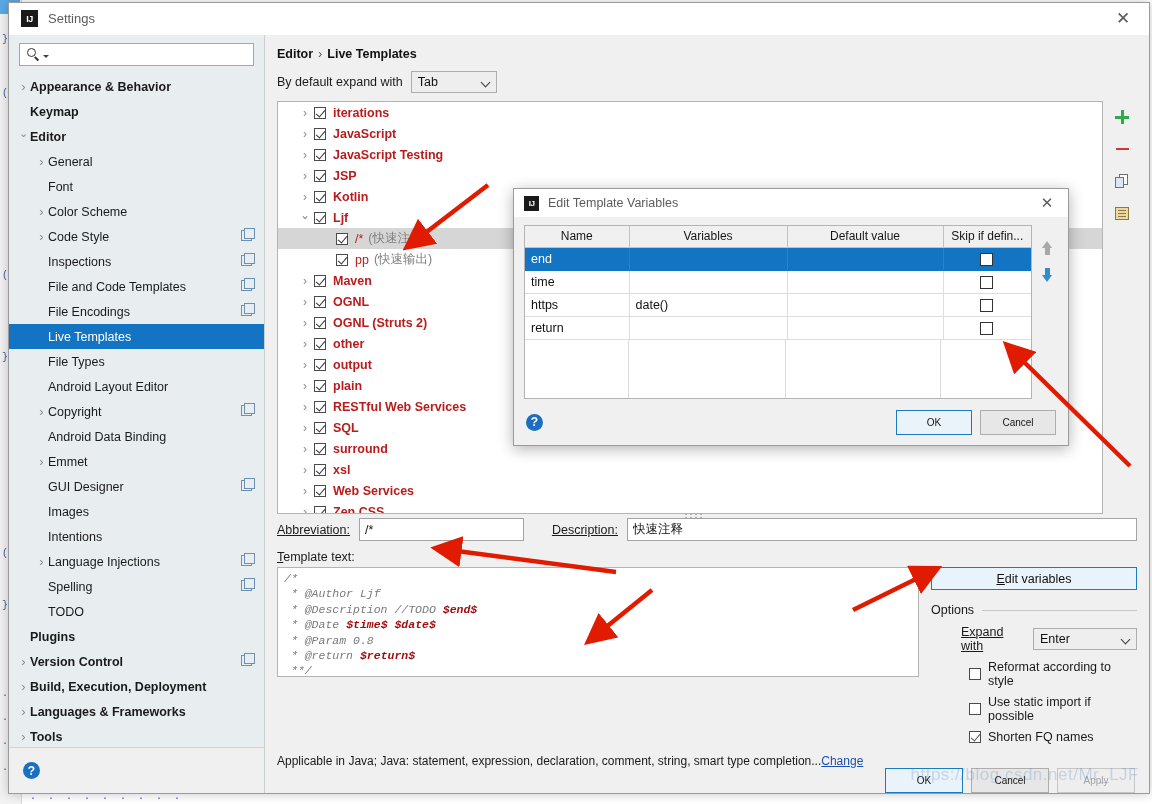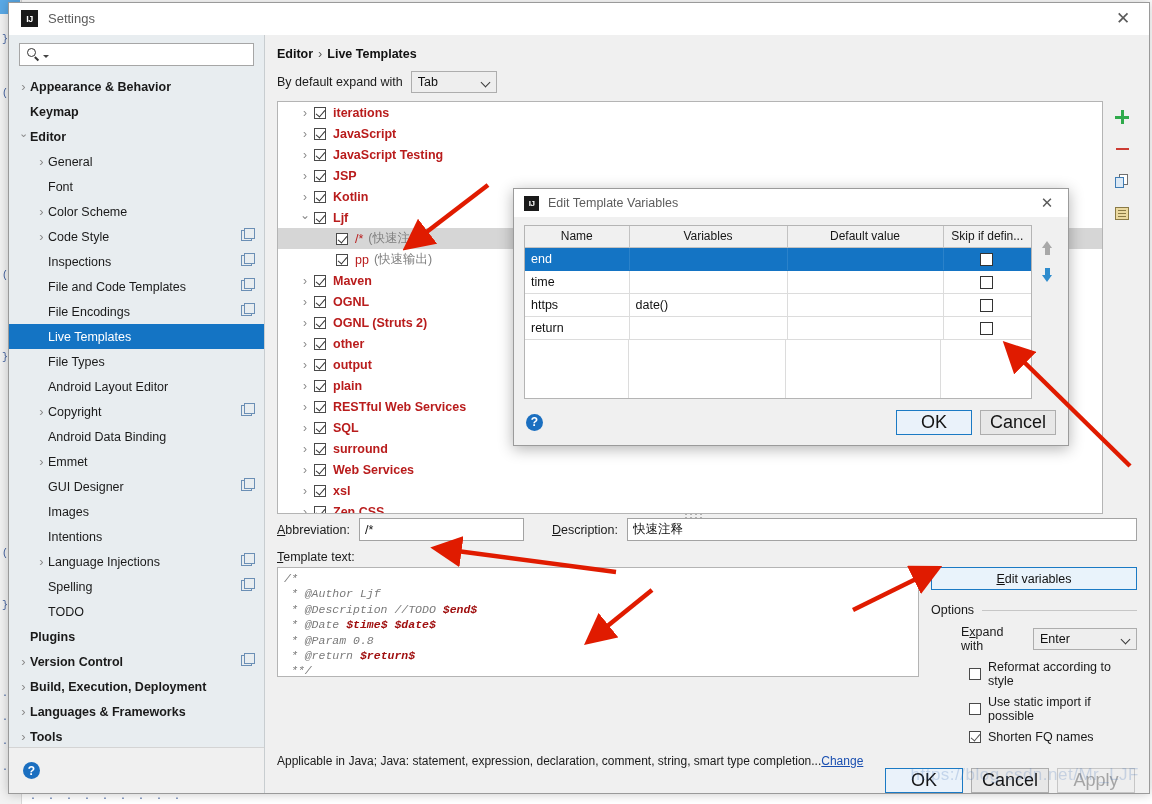--- a/index.html
+++ b/index.html
@@ -177,21 +177,21 @@
   .splitter {
     height:16px; display:flex; align-items:center; justify-content:center; position:relative;
   }
   .grip { position:absolute; left:420px; width:22px; height:5px; }
   .grip i {
     position:absolute; width:1.5px; height:1.5px; background:#b0b0b0;
   }
 
   
   .abbrev-row { display:flex; align-items:center; padding:0 12px 0 12px; gap:0; }
-  .fld-label { font-size:12.5px; color:#1a1a1a; }
+  .fld-label { font-size:12.5px; color:#1a1a1a;text-decoration:underline; }
   .fld-label u { text-decoration:underline; }
   .txtfield {
     height:23px; background:#fff; border:1px solid #a3a3a3; padding:0 5px;
     font-family:"Liberation Sans", sans-serif; font-size:12.5px; color:#111; outline:none;
   }
   .txtfield.abbrev { width:165px; margin-left:9px; }
   .txtfield.desc { flex:1; margin-left:9px; }
   .desc-lbl { margin-left:28px; }
 
   .tmpltext-lbl { padding:9px 0 3px 12px; font-size:12.5px; color:#1a1a1a; }
@@ -224,21 +224,21 @@
     padding:10px 0 0 12px; font-size:12px; color:#1a1a1a;
   }
   .applicable a { color:#1a4fb0; text-decoration:underline; cursor:default; }
 
   .dlg-foot {
     margin-top:auto; height:56px; display:flex; align-items:center; justify-content:flex-end;
     padding-right:14px; gap:8px; position:relative;
   }
   .btn {
     min-width:78px; height:25px; background:#e7e7e7; border:1px solid #adadad;
-    display:flex; align-items:center; justify-content:center; font-size:18px; color:#141414;
+    display:flex; align-items:center; justify-content:center; font-size:10px; color:#141414;
     cursor:default;
   }
   .btn.primary { background:#eaf2fa; border:1.8px solid #1b7ac4; }
   .btn.disabled { color:#a4a4a4; border-color:#c6c6c6; background:#eeeeee; }
   .watermark {
     position:absolute; right:10px; bottom:8px; font-size:17px; color:rgba(60,110,180,0.22);
     letter-spacing:0.5px; pointer-events:none; white-space:nowrap;text-align:center;
   }
 
   
@@ -567,26 +567,26 @@
               <span class="tlabel">SQL</span>
             </div>
             <div class="trow indent1">
               <span class="tarrow closed"></span>
               <span class="cbx checked"></span>
               <span class="tlabel">surround</span>
             </div>
             <div class="trow indent1">
               <span class="tarrow closed"></span>
               <span class="cbx checked"></span>
+              <span class="tlabel">xsl</span>
+            </div>
+            <div class="trow indent1">
+              <span class="tarrow closed"></span>
+              <span class="cbx checked"></span>
               <span class="tlabel">Web Services</span>
-            </div>
-            <div class="trow indent1">
-              <span class="tarrow closed"></span>
-              <span class="cbx checked"></span>
-              <span class="tlabel">xsl</span>
             </div>
             <div class="trow indent1">
               <span class="tarrow closed"></span>
               <span class="cbx checked"></span>
               <span class="tlabel">Zen CSS</span>
             </div>
           </div>
         <div class="tmpl-toolbar">
           <div class="tb-btn">
               <div class="tb-plus"></div>

